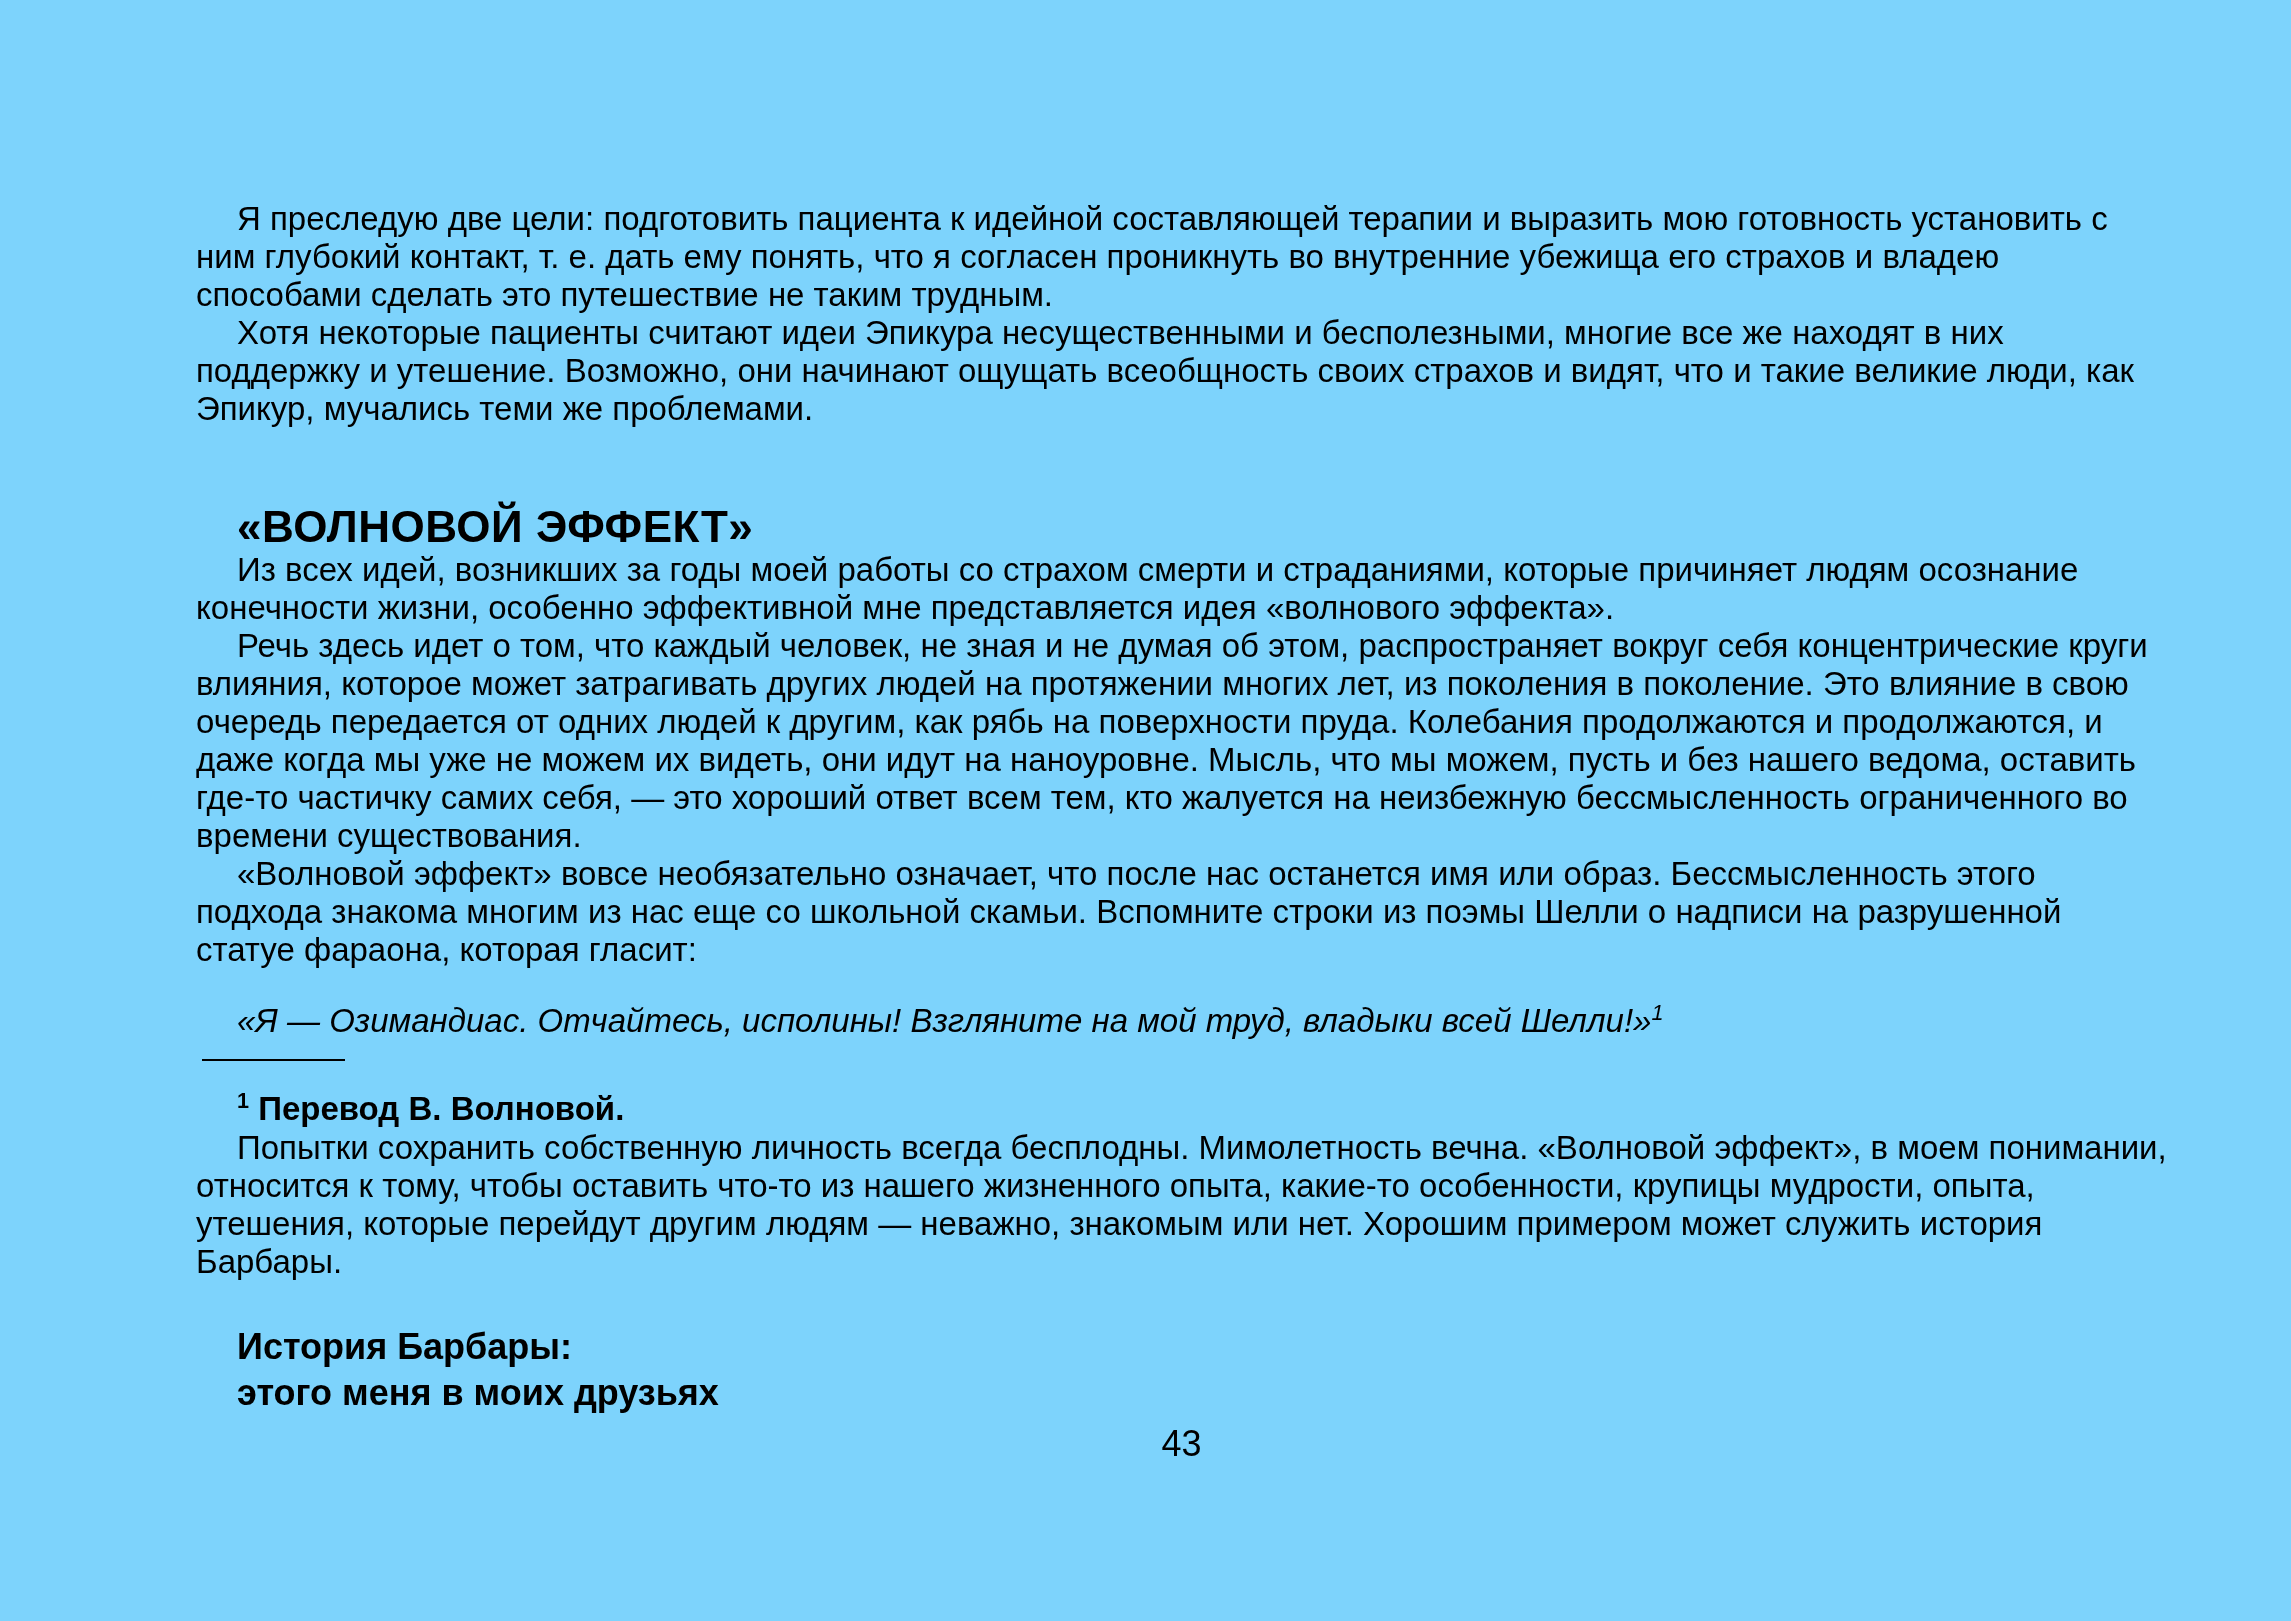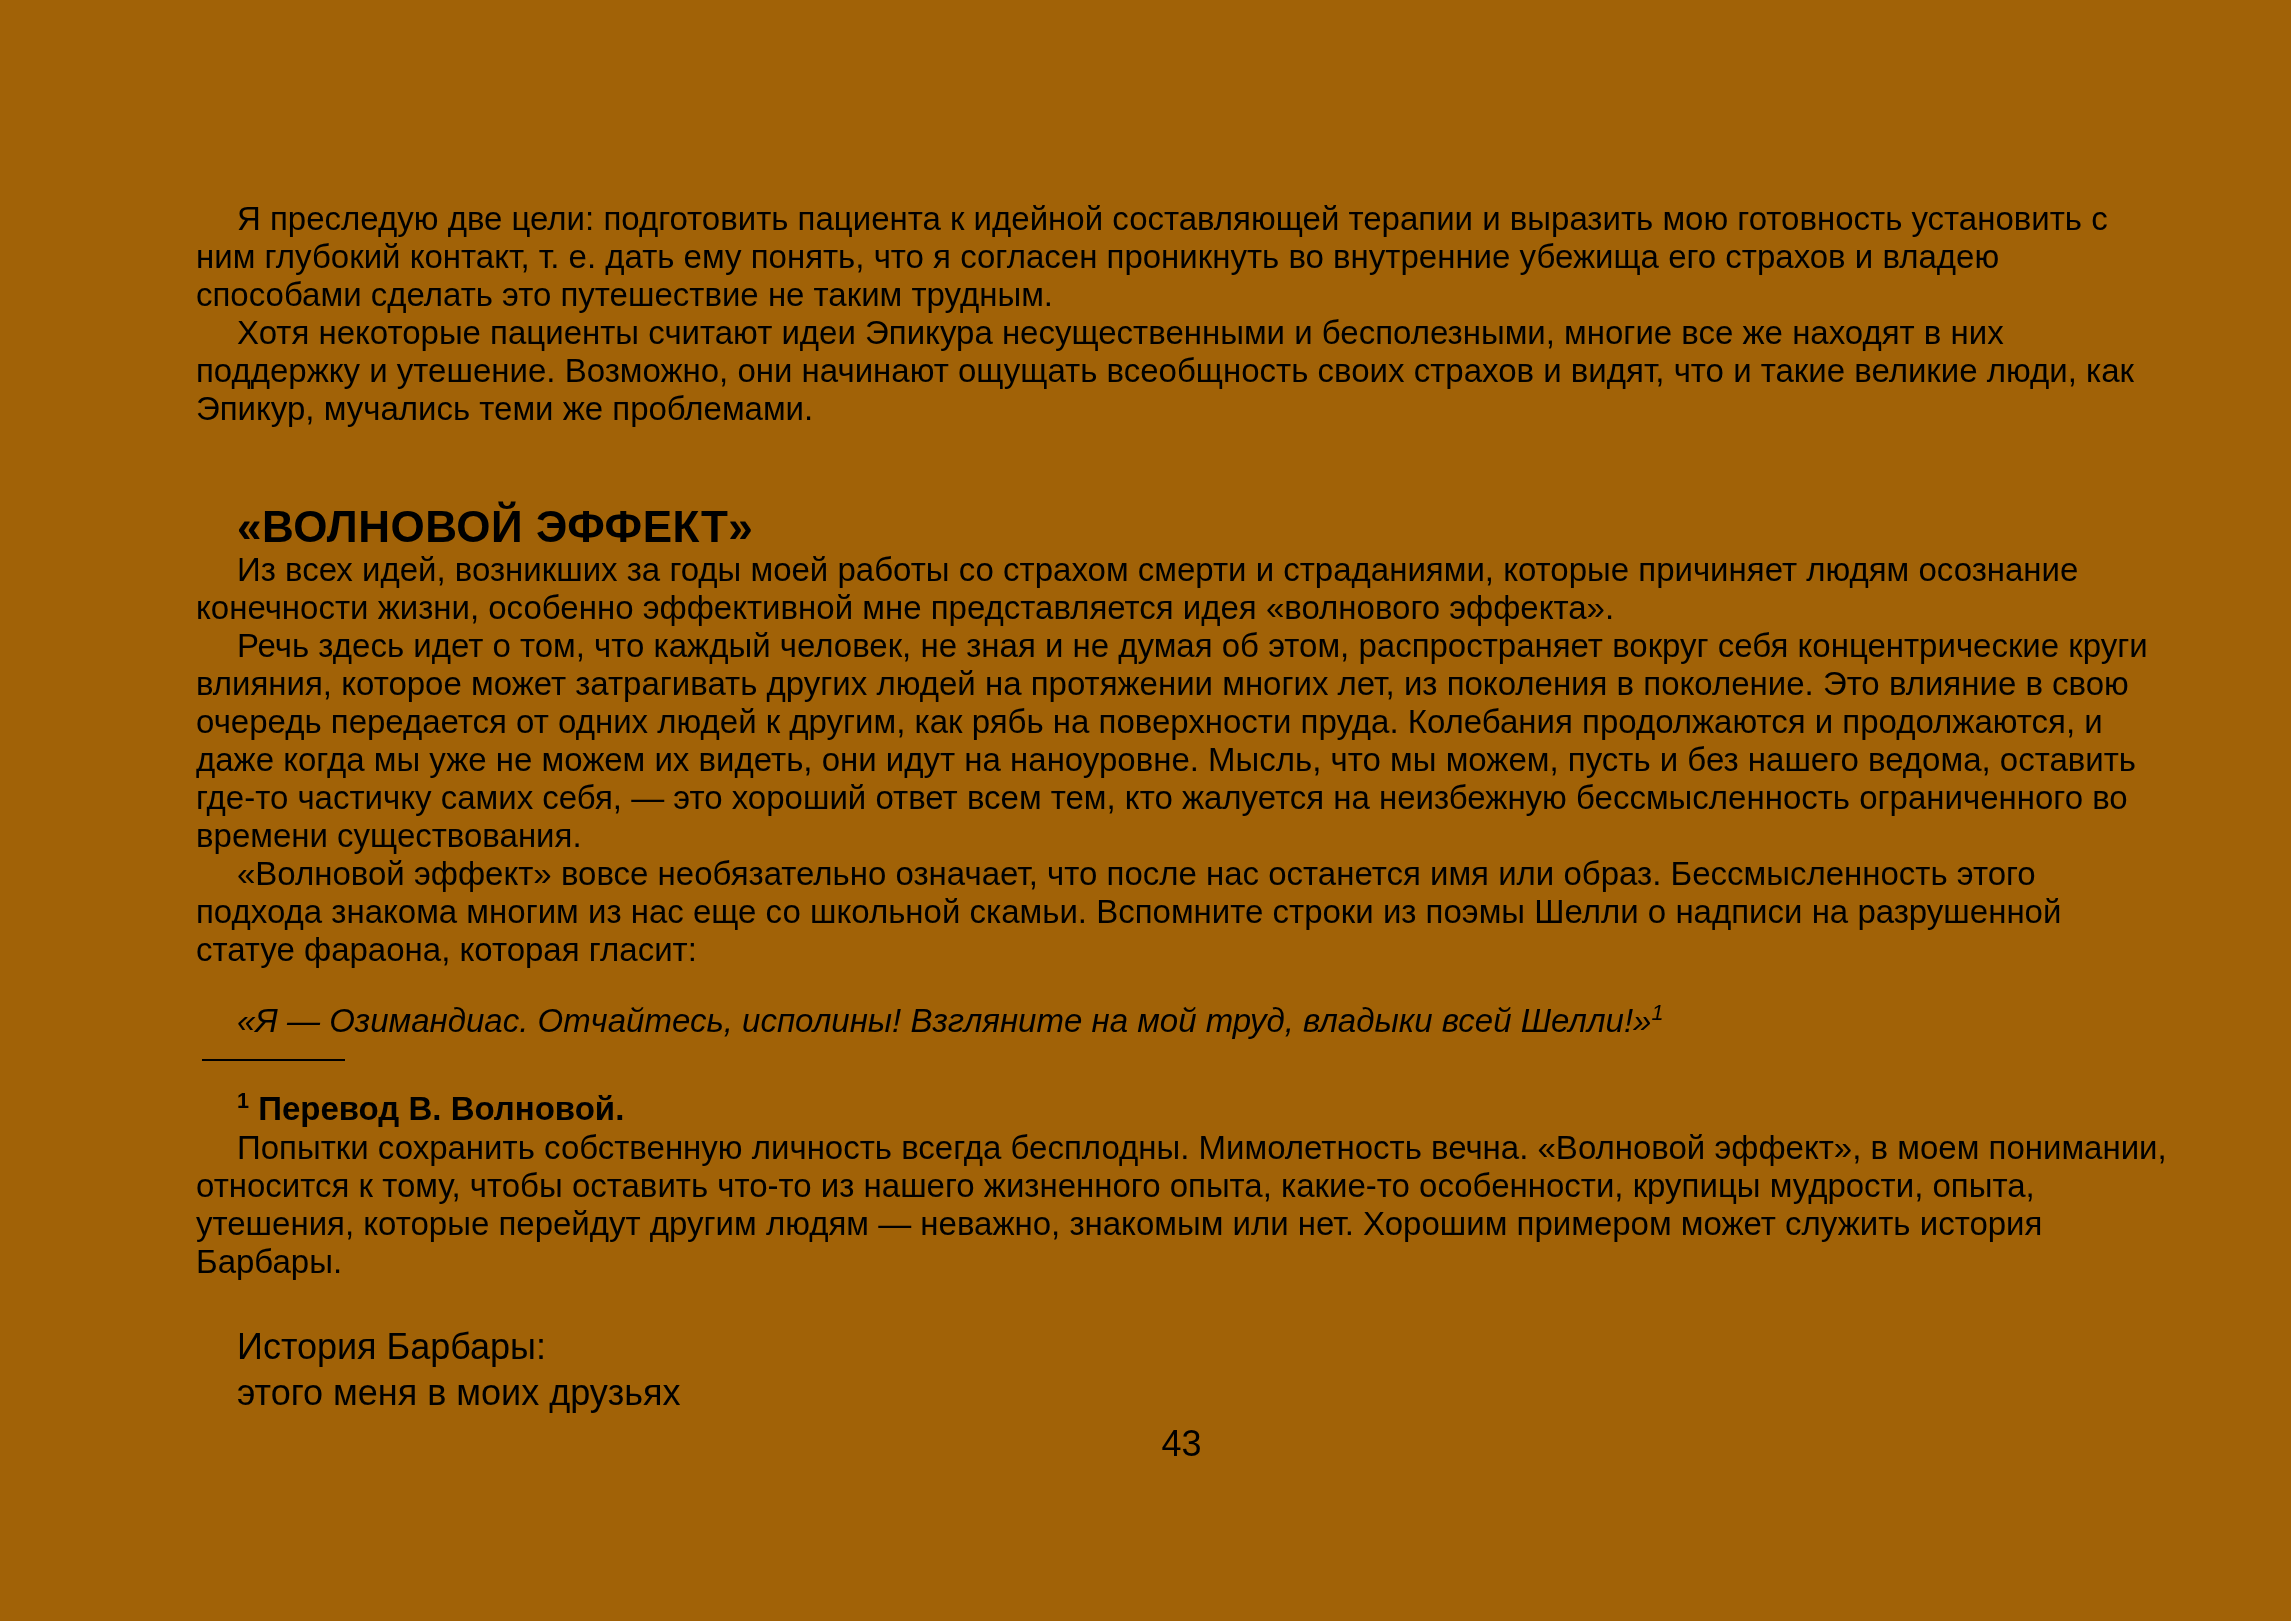--- a/index.html
+++ b/index.html
@@ -5,21 +5,21 @@
   html, body {
     margin: 0;
     padding: 0;
     background: #ffffff;
   }
   .page {
     position: relative;
     width: 2292px;
     height: 1621px;
     box-sizing: border-box;
-    background: #a16207;
+    background: #7dd3fc;
     color: #000000;
     font-family: "Liberation Sans", "DejaVu Sans", sans-serif;
     font-size: 33px;
     line-height: 38px;
     padding: 200px 125px 0 196px;
     overflow: hidden;
   }
   p.body {
     margin: 0;
     text-indent: 41px;
@@ -59,21 +59,21 @@
   }
   .footnote sup {
     font-size: 21.6px;
     font-weight: bold;
     vertical-align: super;
     line-height: 0;
   }
   .closing { margin-top: 39px; }
   .subheading {
     margin: 43px 0 0 41px;
-    font-weight: normal;
+    font-weight: bold;
     font-size: 36px;
     line-height: 46px;
   }
   .page-number {
     margin-top: 9.8px;
     text-align: center;
     font-size: 36px;
     line-height: 35px;
   }
 </style>

